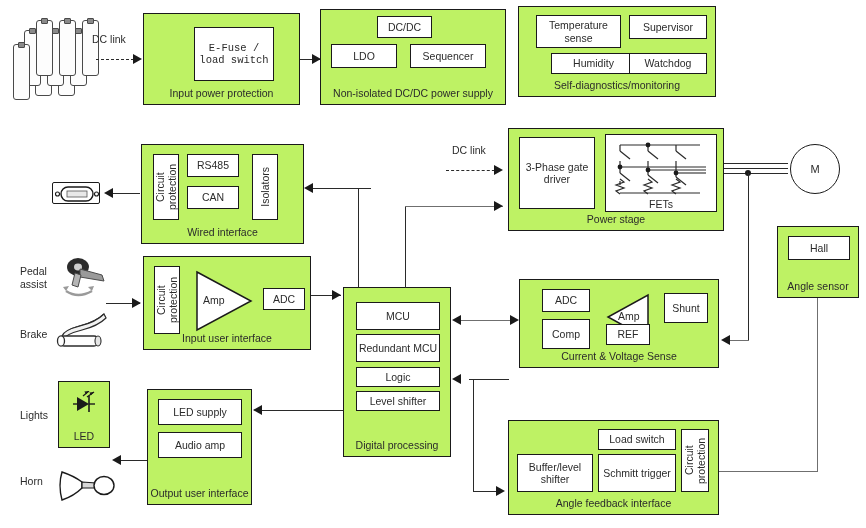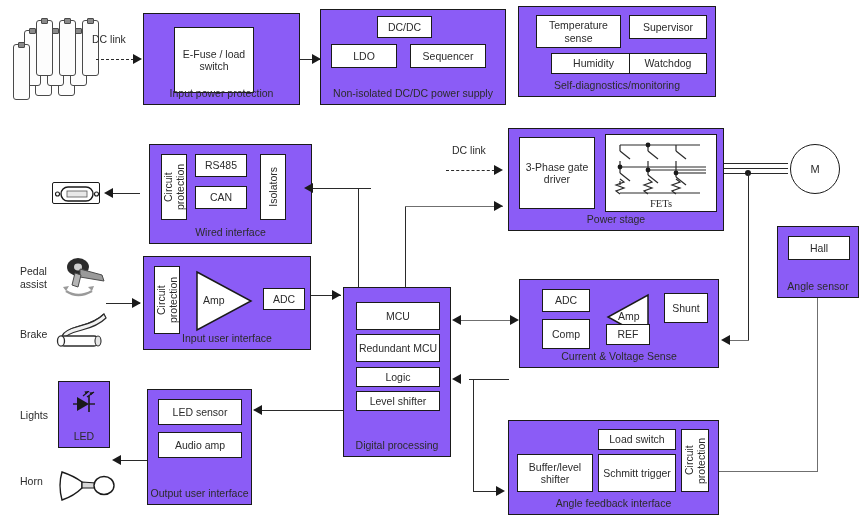--- a/index.html
+++ b/index.html
@@ -1,20 +1,20 @@
 <!DOCTYPE html>
 <html><head>
 <meta charset="utf-8">
 <style>
   html,body{margin:0;padding:0;background:#ffffff;}
   body{font-family:"Liberation Sans",sans-serif;}
   #stage{position:relative;width:866px;height:528px;background:#fff;overflow:hidden;}
 
   
-  .blk{position:absolute;box-sizing:border-box;border:1.6px solid #1a1a1a;background:#8b5cf6;}
+  .blk{position:absolute;box-sizing:border-box;border:1.6px solid #1a1a1a;background:#bef264;}
   .blk .cap{position:absolute;left:0;right:0;bottom:5px;text-align:center;font-size:10.5px;color:#2b2b2b;line-height:1.15;}
   .sub{position:absolute;box-sizing:border-box;border:1.6px solid #1a1a1a;background:#fff;
        display:flex;align-items:center;justify-content:center;text-align:center;
        font-size:10.5px;color:#2b2b2b;line-height:1.18;padding:1px;}
   .vert{writing-mode:vertical-rl;transform:rotate(180deg);}
   .lbl{position:absolute;font-size:10.5px;color:#2b2b2b;line-height:1.2;}
 
   
   .h{position:absolute;height:0;border-top:1.4px solid #2a2a2a;}
   .v{position:absolute;width:0;border-left:1.4px solid #2a2a2a;}
@@ -70,21 +70,21 @@
     <div class="cell" style="left:5px;top:30px;width:17px;height:56px;">
         <span class="tip"></span>
       </div>
   </div>
 
   <span class="lbl" style="left:92px;top:33px;">DC link</span>
   <div class="h dash" style="left:96px;top:59px;width:38px;"></div>
   <div class="arw r" style="left:133px;top:54px;"></div>
 
   <div class="blk" style="left:143px;top:13px;width:157px;height:92px;">
-    <div class="sub" style="left:30px;top:13px;width:80px;height:66px;">E-Fuse / load switch</div>
+    <div class="sub" style="left:50px;top:13px;width:80px;height:54px;font-family:Liberation Mono, monospace;">E-Fuse / load switch</div>
     <div class="cap">Input power protection</div>
   </div>
 
   <div class="h" style="left:300px;top:59px;width:22px;"></div>
   <div class="arw r" style="left:312px;top:54px;"></div>
 
   <div class="blk" style="left:320px;top:9px;width:186px;height:96px;">
     <div class="sub" style="left:56px;top:6px;width:55px;height:22px;">DC/DC</div>
     <div class="sub" style="left:10px;top:34px;width:66px;height:24px;">LDO</div>
     <div class="sub" style="left:89px;top:34px;width:76px;height:24px;">Sequencer</div>
@@ -103,21 +103,21 @@
     <svg width="48" height="22" viewBox="0 0 48 22" style="display:block">
       <rect x="8" y="4" width="32" height="14" rx="7" fill="none" stroke="#1a1a1a" stroke-width="1.4"></rect>
       <rect x="14" y="8" width="20" height="6" fill="#e8e8e8" stroke="#555" stroke-width="0.8"></rect>
       <circle cx="4.5" cy="11" r="2" fill="none" stroke="#1a1a1a" stroke-width="1.1"></circle>
       <circle cx="43.5" cy="11" r="2" fill="none" stroke="#1a1a1a" stroke-width="1.1"></circle>
     </svg>
   </div>
   <div class="h" style="left:113px;top:193px;width:27px;"></div>
   <div class="arw l" style="left:104px;top:188px;"></div>
 
-  <div class="blk" style="left:141px;top:144px;width:163px;height:100px;margin-left:8px;">
+  <div class="blk" style="left:141px;top:144px;width:163px;height:100px;">
     <div class="sub" style="left:11px;top:9px;width:26px;height:66px;">
       <span class="vert">Circuit protection</span>
     </div>
     <div class="sub" style="left:45px;top:9px;width:52px;height:23px;">RS485</div>
     <div class="sub" style="left:45px;top:41px;width:52px;height:23px;">CAN</div>
     <div class="sub" style="left:110px;top:9px;width:26px;height:66px;">
       <span class="vert">Isolators</span>
     </div>
     <div class="cap">Wired interface</div>
   </div>
@@ -220,21 +220,21 @@
           <circle cx="40" cy="8" r="2.4" fill="#1a1a1a"></circle>
           <circle cx="12" cy="30" r="2.4" fill="#1a1a1a"></circle>
           <circle cx="40" cy="33" r="2.4" fill="#1a1a1a"></circle>
           <circle cx="68" cy="36" r="2.4" fill="#1a1a1a"></circle>
 
           <path d="M12 42 l4 3 l-8 3 l8 3 l-8 3 l4 3" fill="none" stroke="#2a2a2a" stroke-width="1.2"></path>
           <path d="M40 42 l4 3 l-8 3 l8 3 l-8 3 l4 3" fill="none" stroke="#2a2a2a" stroke-width="1.2"></path>
           <path d="M68 42 l4 3 l-8 3 l8 3 l-8 3 l4 3" fill="none" stroke="#2a2a2a" stroke-width="1.2"></path>
         </svg>
       </div>
-      <span style="position:relative;z-index:2;font-size:10.5px;font-family:Liberation Serif, serif;">FETs</span>
+      <span style="position:relative;z-index:2;font-size:10.5px;">FETs</span>
     </div>
     <div class="cap">Power stage</div>
   </div>
 
   <div class="h" style="left:724px;top:163px;width:64px;"></div>
   <div class="h" style="left:724px;top:168px;width:64px;"></div>
   <div class="h" style="left:724px;top:173px;width:64px;"></div>
   <div class="dot" style="left:745px;top:170px;"></div>
   <div class="v" style="left:748px;top:173px;height:167px;"></div>
   <div class="h gray" style="left:729px;top:340px;width:20px;"></div>
@@ -309,21 +309,21 @@
       <path d="M6 6 Q2 19 6 34 Q18 30 26 22 L26 16 Q18 10 6 6 Z" fill="#fff" stroke="#1a1a1a" stroke-width="1.4"></path>
       <path d="M26 16 L40 17 L40 22 L26 22 Z" fill="#d8d8d8" stroke="#1a1a1a" stroke-width="1.2"></path>
       <ellipse cx="48" cy="19.5" rx="10" ry="9" fill="#fff" stroke="#1a1a1a" stroke-width="1.4"></ellipse>
     </svg>
   </div>
 
   <div class="h" style="left:120px;top:460px;width:28px;"></div>
   <div class="arw l" style="left:112px;top:455px;"></div>
 
   <div class="blk" style="left:147px;top:389px;width:105px;height:116px;">
-    <div class="sub" style="left:10px;top:9px;width:84px;height:26px;">LED sensor</div>
+    <div class="sub" style="left:10px;top:9px;width:84px;height:26px;">LED supply</div>
     <div class="sub" style="left:10px;top:42px;width:84px;height:26px;">Audio amp</div>
     <div class="cap">Output user interface</div>
   </div>
 
   <div class="h" style="left:261px;top:410px;width:82px;"></div>
   <div class="arw l" style="left:253px;top:405px;"></div>
 
 </div>
 
 </body></html>

